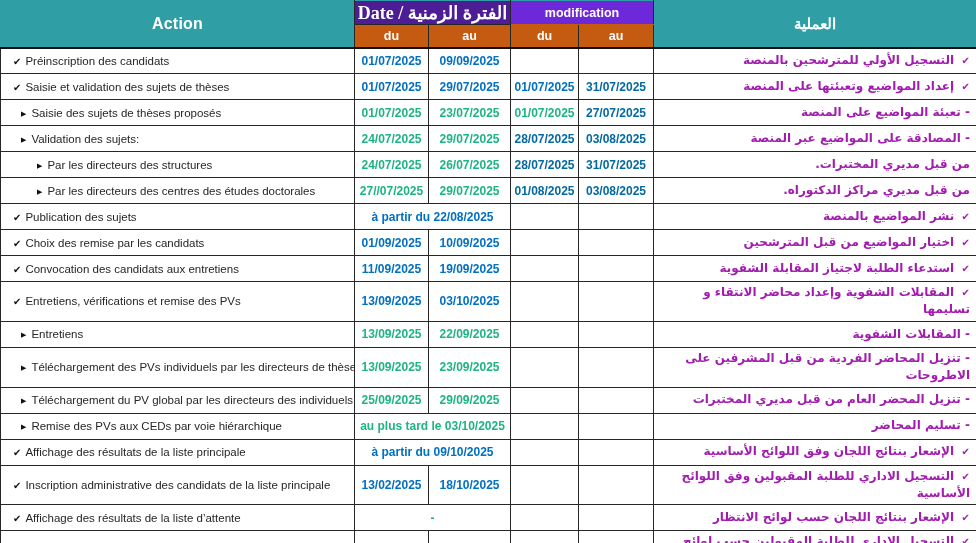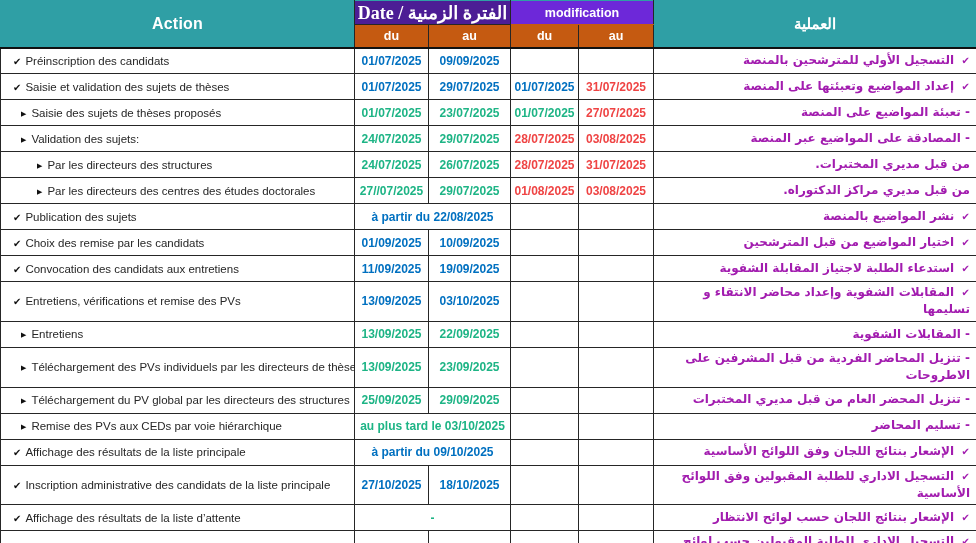--- a/index.html
+++ b/index.html
@@ -36,21 +36,21 @@
     font-size: 11.5px; white-space: nowrap; overflow: hidden;
   }
   .action-cell.lvl-1 { padding-left: 20px; }
   .action-cell.lvl-2 { padding-left: 36px; }
   .bullet-check { font-size: 10px; margin-right: 4px; color: #111; }
   .bullet-tri   { font-size: 7px;  margin-right: 5px; color: #111; vertical-align: 1px; }
 
   .date-cell { text-align: center; font-weight: bold; font-size: 12px; white-space: nowrap; overflow: hidden; }
   .c-blue  { color: #0070c0; }
   .c-green { color: #1db485; }
-  .c-red   { color: #ef4444; }
+  .c-red   { color: #0369a1; }
 
   .ar-cell {
     direction: rtl; text-align: right;
     padding: 2px 6px 2px 4px;
     font-weight: bold; color: #a21caf;
     font-family: "DejaVu Sans", sans-serif;
     font-size: 12px; line-height: 1.45;
   }
   .ar-bullet-check { font-size: 10px; margin-left: 4px; }
 </style>
@@ -170,21 +170,21 @@
       </tr>
       <tr>
         <td class="action-cell lvl-1"><span class="bullet-tri">▶</span><span>Téléchargement des PVs individuels par les directeurs de thèses</span></td>
         <td class="date-cell c-green">13/09/2025</td>
         <td class="date-cell c-green">23/09/2025</td>
         <td class="date-cell"></td>
         <td class="date-cell"></td>
         <td class="ar-cell"><span>- </span><span>تنزيل المحاضر الفردية من قبل المشرفين على الاطروحات</span></td>
       </tr>
       <tr>
-        <td class="action-cell lvl-1"><span class="bullet-tri">▶</span><span>Téléchargement du PV global par les directeurs des structures</span></td>
+        <td class="action-cell lvl-1"><span class="bullet-tri">▶</span><span>Téléchargement du PV global par les directeurs des individuels</span></td>
         <td class="date-cell c-green">25/09/2025</td>
         <td class="date-cell c-green">29/09/2025</td>
         <td class="date-cell"></td>
         <td class="date-cell"></td>
         <td class="ar-cell"><span>- </span><span>تنزيل المحضر العام من قبل مديري المختبرات</span></td>
       </tr>
       <tr>
         <td class="action-cell lvl-1"><span class="bullet-tri">▶</span><span>Remise des PVs aux CEDs par voie hiérarchique</span></td>
         <td class="date-cell c-green" colspan="2">au plus tard le 03/10/2025</td>
         <td class="date-cell"></td>
@@ -193,21 +193,21 @@
       </tr>
       <tr>
         <td class="action-cell lvl-0"><span class="bullet-check">✔</span><span>Affichage des résultats de la liste principale</span></td>
         <td class="date-cell c-blue" colspan="2">à partir du 09/10/2025</td>
         <td class="date-cell"></td>
         <td class="date-cell"></td>
         <td class="ar-cell"><span class="ar-bullet-check">✔ </span><span>الإشعار بنتائج اللجان وفق اللوائح الأساسية</span></td>
       </tr>
       <tr>
         <td class="action-cell lvl-0"><span class="bullet-check">✔</span><span>Inscription administrative des candidats de la liste principale</span></td>
-        <td class="date-cell c-blue">27/10/2025</td>
+        <td class="date-cell c-blue">13/02/2025</td>
         <td class="date-cell c-blue">18/10/2025</td>
         <td class="date-cell"></td>
         <td class="date-cell"></td>
         <td class="ar-cell"><span class="ar-bullet-check">✔ </span><span>التسجيل الاداري للطلبة المقبولين وفق اللوائح الأساسية</span></td>
       </tr>
       <tr>
         <td class="action-cell lvl-0"><span class="bullet-check">✔</span><span>Affichage des résultats de la liste d’attente</span></td>
         <td class="date-cell c-green" colspan="2">-</td>
         <td class="date-cell"></td>
         <td class="date-cell"></td>

